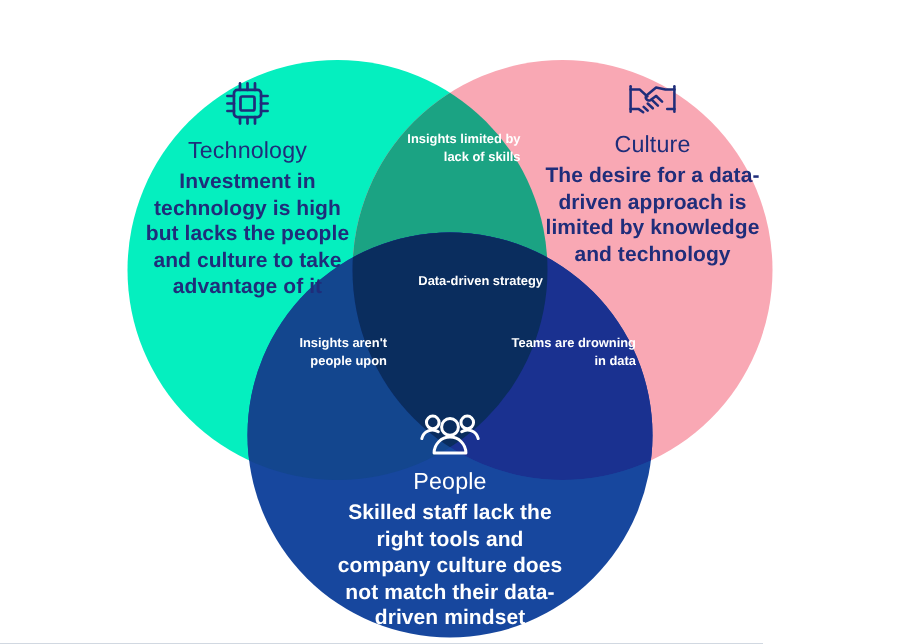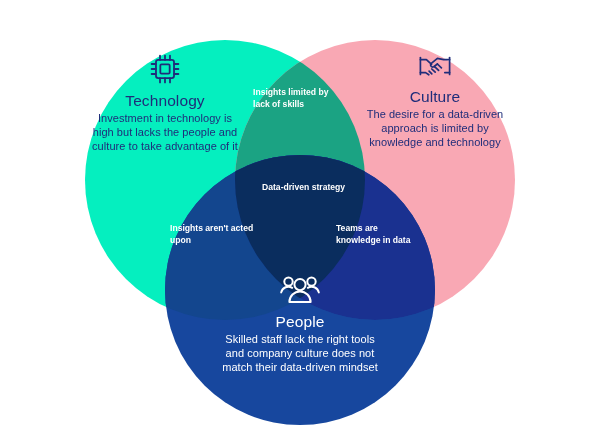--- a/index.html
+++ b/index.html
@@ -41,22 +41,22 @@
     line-height: 1.25;
     pointer-events: auto;
   }
   .title {
     font-size: 15.5px;
     font-weight: 400;
     letter-spacing: 0.1px;
     margin: 0 0 2px 0;
   }
   .desc {
-    font-size: 11px;
-    font-weight: 400;
+    font-size: 14px;
+    font-weight: 700;
     letter-spacing: 0.05px;
     margin: 0;
     text-align: center;
   }
   .navy-text { color: #1F2D7A; }
   .white-text { color: #ffffff; }
 
   
   #tech-group {
     left: 92px;
@@ -78,21 +78,21 @@
 
   .icon-wrap {
     display: block;
     margin: 0 auto 5px auto;
     line-height: 0;
   }
 
   
   .inter {
     position: absolute;
-    text-align: left;
+    text-align: right;
     font-size: 8.6px;
     font-weight: 700;
     line-height: 1.4;
     color: #ffffff;
     pointer-events: auto;
   }
   #inter-tech-culture {
     left: 253px;
     top: 86px;
     width: 94px;
@@ -216,18 +216,18 @@
         </svg>
       </span>
       <p class="title navy-text">Culture</p>
       <p class="desc navy-text">The desire for a data-driven approach is limited by knowledge and technology</p>
     </div>
 
     <div class="inter" id="inter-tech-culture">Insights limited by lack of skills</div>
 
     <div class="inter" id="inter-center">Data-driven strategy</div>
 
-    <div class="inter" id="inter-tech-people">Insights aren't acted upon</div>
-
-    <div class="inter" id="inter-culture-people">Teams are knowledge in data</div>
+    <div class="inter" id="inter-tech-people">Insights aren't people upon</div>
+
+    <div class="inter" id="inter-culture-people">Teams are drowning in data</div>
 
   </div>
 </div>
 
 </body></html>

